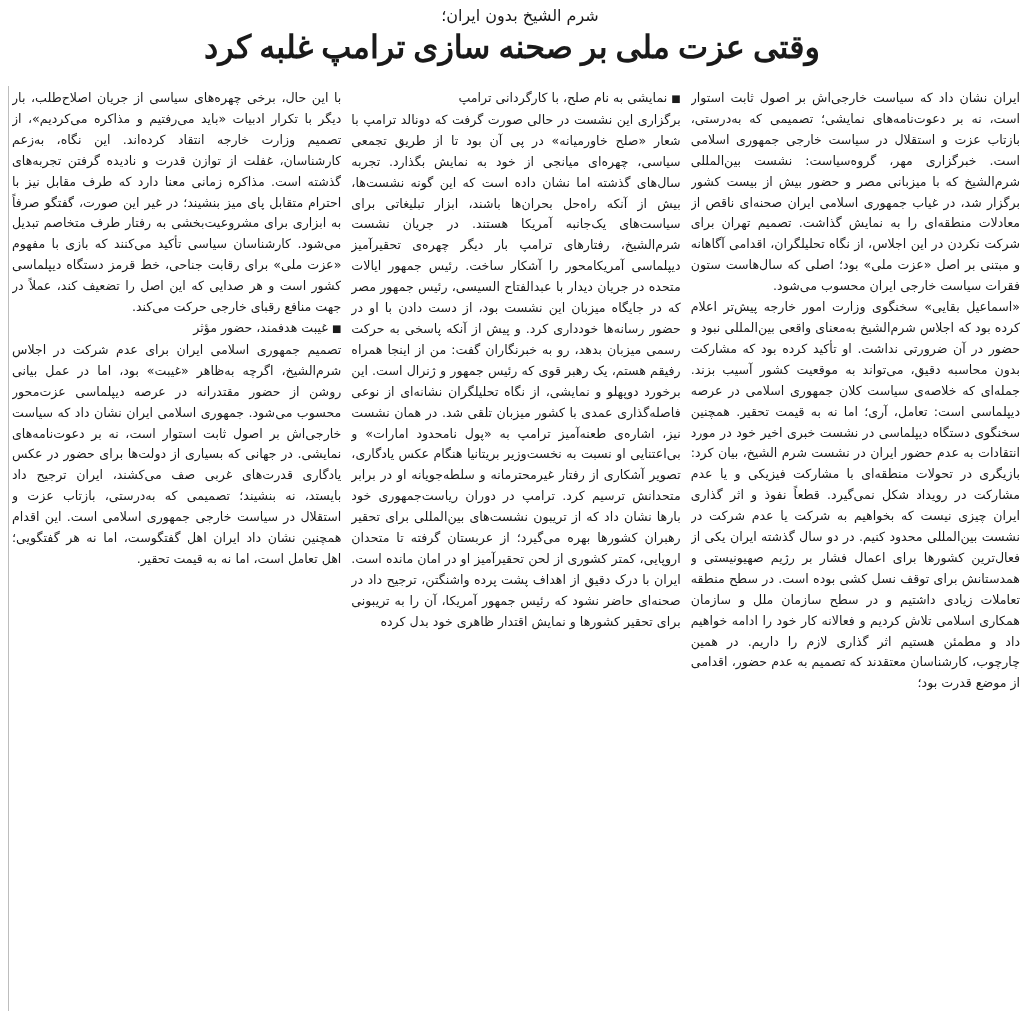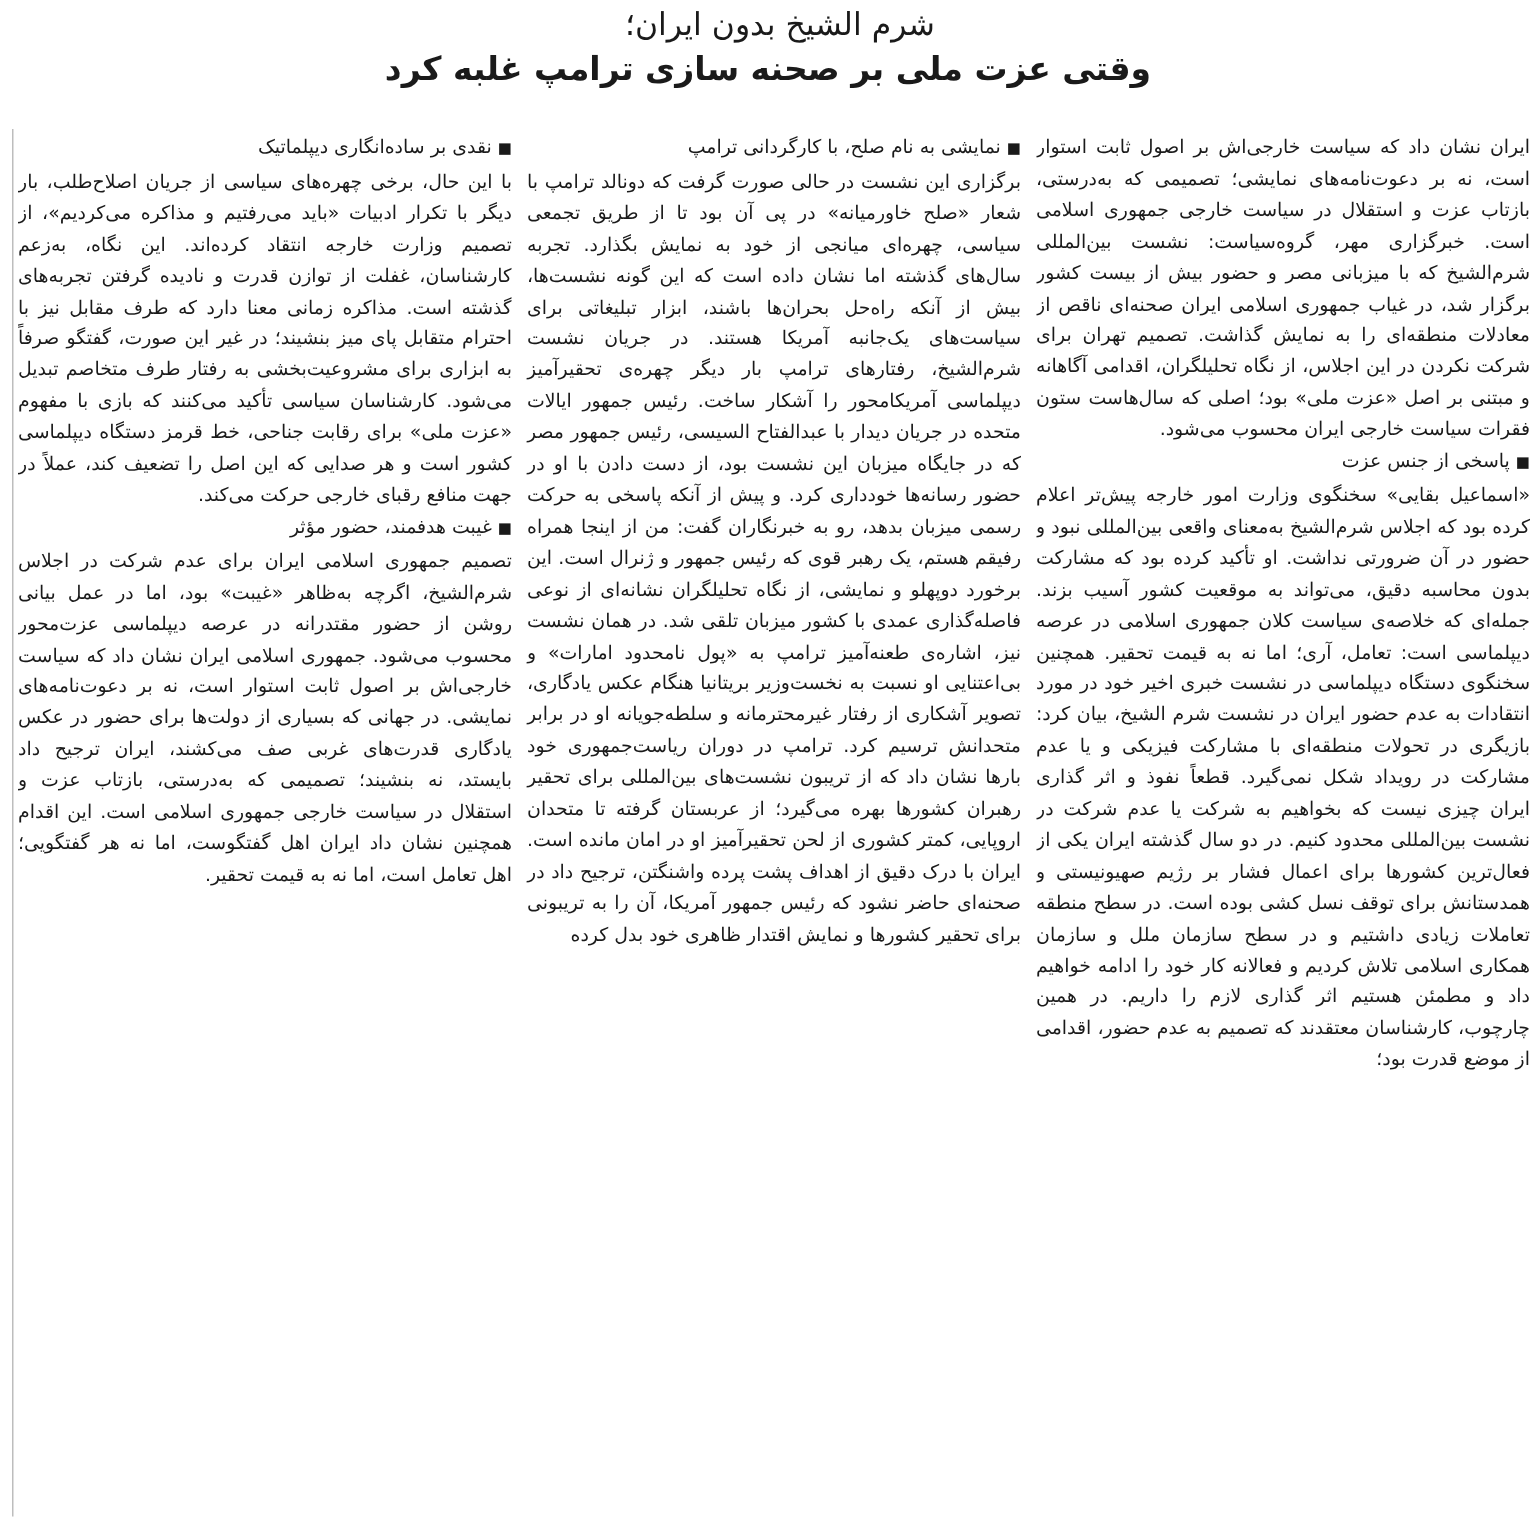--- a/index.html
+++ b/index.html
@@ -1,21 +1,21 @@
 <!DOCTYPE html>
 <html><head>
   <meta charset="utf-8">
   <style>
     html, body { margin:0; padding:0; background:#fff; }
     body { width:1024px; height:1011px; overflow:hidden; position:relative;
            font-family:"DejaVu Sans", sans-serif; color:#1a1a1a; }
     .left-rule { position:absolute; left:8px; top:86px; bottom:0; width:1px; background:#bdbdbd; }
     .header { position:absolute; top:0; left:0; right:0; text-align:center; direction:rtl; }
-    .kicker { font-size:21px; margin-top:6px; line-height:20px;margin-left:16px; }
-    .headline { font-size:22px; font-weight:bold; line-height:42px; margin-top:0; letter-spacing:-0.5px; }
+    .kicker { font-size:16px; margin-top:6px; line-height:20px;margin-left:16px; }
+    .headline { font-size:32px; font-weight:bold; line-height:42px; margin-top:0; letter-spacing:-0.5px;font-family:Liberation Serif, serif; }
     .columns { position:absolute; top:88px; left:12px; right:4px; bottom:10px;
                display:flex; flex-direction:row-reverse; gap:10px; }
     .col { flex:1; direction:rtl; text-align:justify; text-align-last:right;
            font-size:12.6px; line-height:20.9px; overflow:hidden; }
     .col p { margin:0; }
     .sub { font-weight:normal; margin:0; }
     .sub .sq { font-size:10px; margin-left:4px; }
   </style>
 </head>
 <body>
@@ -23,26 +23,24 @@
 <div class="left-rule"></div>
 
 <div class="header">
   <div class="kicker">شرم الشیخ بدون ایران؛</div>
   <div class="headline">وقتی عزت ملی بر صحنه سازی ترامپ غلبه کرد</div>
 </div>
 
 <div class="columns">
   <div class="col">
       <p>ایران نشان داد که سیاست خارجی‌اش بر اصول ثابت استوار است، نه بر دعوت‌نامه‌های نمایشی؛ تصمیمی که به‌درستی، بازتاب عزت و استقلال در سیاست خارجی جمهوری اسلامی است. خبرگزاری مهر، گروه‌سیاست: نشست بین‌المللی شرم‌الشیخ که با میزبانی مصر و حضور بیش از بیست کشور برگزار شد، در غیاب جمهوری اسلامی ایران صحنه‌ای ناقص از معادلات منطقه‌ای را به نمایش گذاشت. تصمیم تهران برای شرکت نکردن در این اجلاس، از نگاه تحلیلگران، اقدامی آگاهانه و مبتنی بر اصل «عزت ملی» بود؛ اصلی که سال‌هاست ستون فقرات سیاست خارجی ایران محسوب می‌شود.</p>
-      <p class="sub"><span class="sq">■</span><span>پاسخی از جنس عزت</span></p>
       <p>«اسماعیل بقایی» سخنگوی وزارت امور خارجه پیش‌تر اعلام کرده بود که اجلاس شرم‌الشیخ به‌معنای واقعی بین‌المللی نبود و حضور در آن ضرورتی نداشت. او تأکید کرده بود که مشارکت بدون محاسبه دقیق، می‌تواند به موقعیت کشور آسیب بزند. جمله‌ای که خلاصه‌ی سیاست کلان جمهوری اسلامی در عرصه دیپلماسی است: تعامل، آری؛ اما نه به قیمت تحقیر. همچنین سخنگوی دستگاه دیپلماسی در نشست خبری اخیر خود در مورد انتقادات به عدم حضور ایران در نشست شرم الشیخ، بیان کرد: بازیگری در تحولات منطقه‌ای با مشارکت فیزیکی و یا عدم مشارکت در رویداد شکل نمی‌گیرد. قطعاً نفوذ و اثر گذاری ایران چیزی نیست که بخواهیم به شرکت یا عدم شرکت در نشست بین‌المللی محدود کنیم. در دو سال گذشته ایران یکی از فعال‌ترین کشورها برای اعمال فشار بر رژیم صهیونیستی و همدستانش برای توقف نسل کشی بوده است. در سطح منطقه تعاملات زیادی داشتیم و در سطح سازمان ملل و سازمان همکاری اسلامی تلاش کردیم و فعالانه کار خود را ادامه خواهیم داد و مطمئن هستیم اثر گذاری لازم را داریم. در همین چارچوب، کارشناسان معتقدند که تصمیم به عدم حضور، اقدامی از موضع قدرت بود؛</p>
     </div>
   <div class="col">
       <p class="sub"><span class="sq">■</span><span>نمایشی به نام صلح، با کارگردانی ترامپ</span></p>
       <p>برگزاری این نشست در حالی صورت گرفت که دونالد ترامپ با شعار «صلح خاورمیانه» در پی آن بود تا از طریق تجمعی سیاسی، چهره‌ای میانجی از خود به نمایش بگذارد. تجربه سال‌های گذشته اما نشان داده است که این گونه نشست‌ها، بیش از آنکه راه‌حل بحران‌ها باشند، ابزار تبلیغاتی برای سیاست‌های یک‌جانبه آمریکا هستند. در جریان نشست شرم‌الشیخ، رفتارهای ترامپ بار دیگر چهره‌ی تحقیرآمیز دیپلماسی آمریکامحور را آشکار ساخت. رئیس جمهور ایالات متحده در جریان دیدار با عبدالفتاح السیسی، رئیس جمهور مصر که در جایگاه میزبان این نشست بود، از دست دادن با او در حضور رسانه‌ها خودداری کرد. و پیش از آنکه پاسخی به حرکت رسمی میزبان بدهد، رو به خبرنگاران گفت: من از اینجا همراه رفیقم هستم، یک رهبر قوی که رئیس جمهور و ژنرال است. این برخورد دوپهلو و نمایشی، از نگاه تحلیلگران نشانه‌ای از نوعی فاصله‌گذاری عمدی با کشور میزبان تلقی شد. در همان نشست نیز، اشاره‌ی طعنه‌آمیز ترامپ به «پول نامحدود امارات» و بی‌اعتنایی او نسبت به نخست‌وزیر بریتانیا هنگام عکس یادگاری، تصویر آشکاری از رفتار غیرمحترمانه و سلطه‌جویانه او در برابر متحدانش ترسیم کرد. ترامپ در دوران ریاست‌جمهوری خود بارها نشان داد که از تریبون نشست‌های بین‌المللی برای تحقیر رهبران کشورها بهره می‌گیرد؛ از عربستان گرفته تا متحدان اروپایی، کمتر کشوری از لحن تحقیرآمیز او در امان مانده است. ایران با درک دقیق از اهداف پشت پرده واشنگتن، ترجیح داد در صحنه‌ای حاضر نشود که رئیس جمهور آمریکا، آن را به تریبونی برای تحقیر کشورها و نمایش اقتدار ظاهری خود بدل کرده</p>
     </div>
   <div class="col">
-      <p class="sub"><span class="sq">■</span><span>نقدی بر ساده‌انگاری دیپلماتیک</span></p>
       <p>با این حال، برخی چهره‌های سیاسی از جریان اصلاح‌طلب، بار دیگر با تکرار ادبیات «باید می‌رفتیم و مذاکره می‌کردیم»، از تصمیم وزارت خارجه انتقاد کرده‌اند. این نگاه، به‌زعم کارشناسان، غفلت از توازن قدرت و نادیده گرفتن تجربه‌های گذشته است. مذاکره زمانی معنا دارد که طرف مقابل نیز با احترام متقابل پای میز بنشیند؛ در غیر این صورت، گفتگو صرفاً به ابزاری برای مشروعیت‌بخشی به رفتار طرف متخاصم تبدیل می‌شود. کارشناسان سیاسی تأکید می‌کنند که بازی با مفهوم «عزت ملی» برای رقابت جناحی، خط قرمز دستگاه دیپلماسی کشور است و هر صدایی که این اصل را تضعیف کند، عملاً در جهت منافع رقبای خارجی حرکت می‌کند.</p>
       <p class="sub"><span class="sq">■</span><span>غیبت هدفمند، حضور مؤثر</span></p>
       <p>تصمیم جمهوری اسلامی ایران برای عدم شرکت در اجلاس شرم‌الشیخ، اگرچه به‌ظاهر «غیبت» بود، اما در عمل بیانی روشن از حضور مقتدرانه در عرصه دیپلماسی عزت‌محور محسوب می‌شود. جمهوری اسلامی ایران نشان داد که سیاست خارجی‌اش بر اصول ثابت استوار است، نه بر دعوت‌نامه‌های نمایشی. در جهانی که بسیاری از دولت‌ها برای حضور در عکس یادگاری قدرت‌های غربی صف می‌کشند، ایران ترجیح داد بایستد، نه بنشیند؛ تصمیمی که به‌درستی، بازتاب عزت و استقلال در سیاست خارجی جمهوری اسلامی است. این اقدام همچنین نشان داد ایران اهل گفتگوست، اما نه هر گفتگویی؛ اهل تعامل است، اما نه به قیمت تحقیر.</p>
     </div>
 </div>
 
 </body></html>

